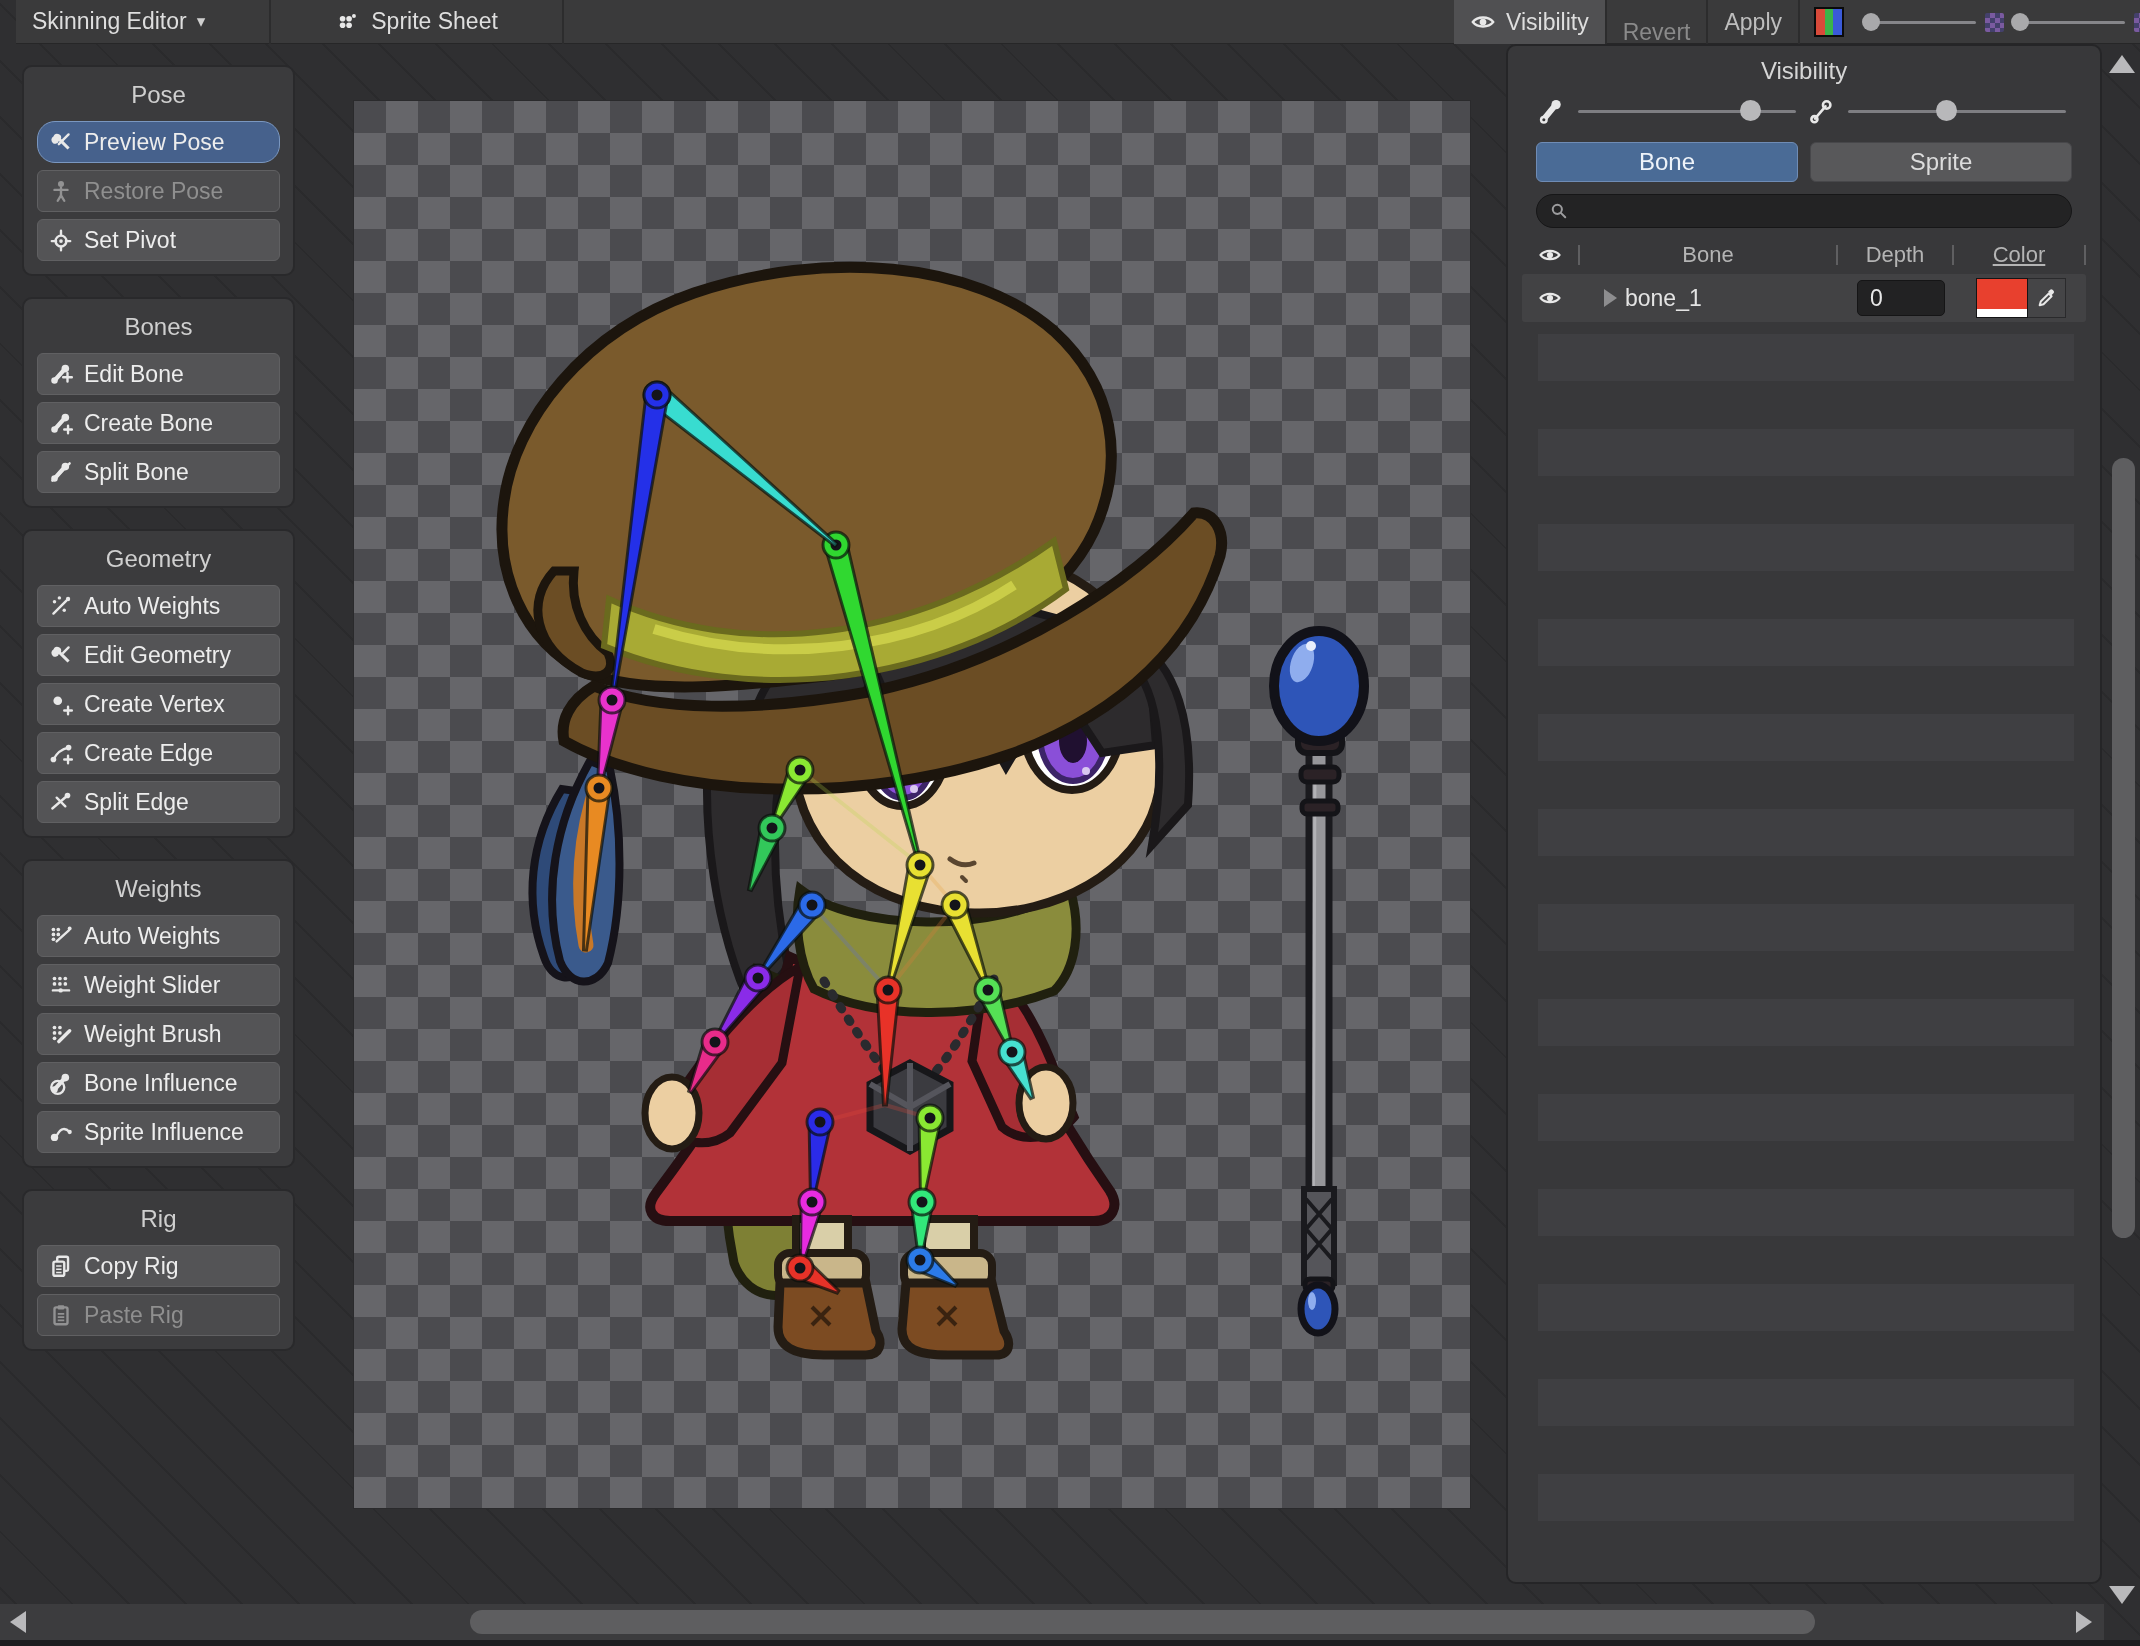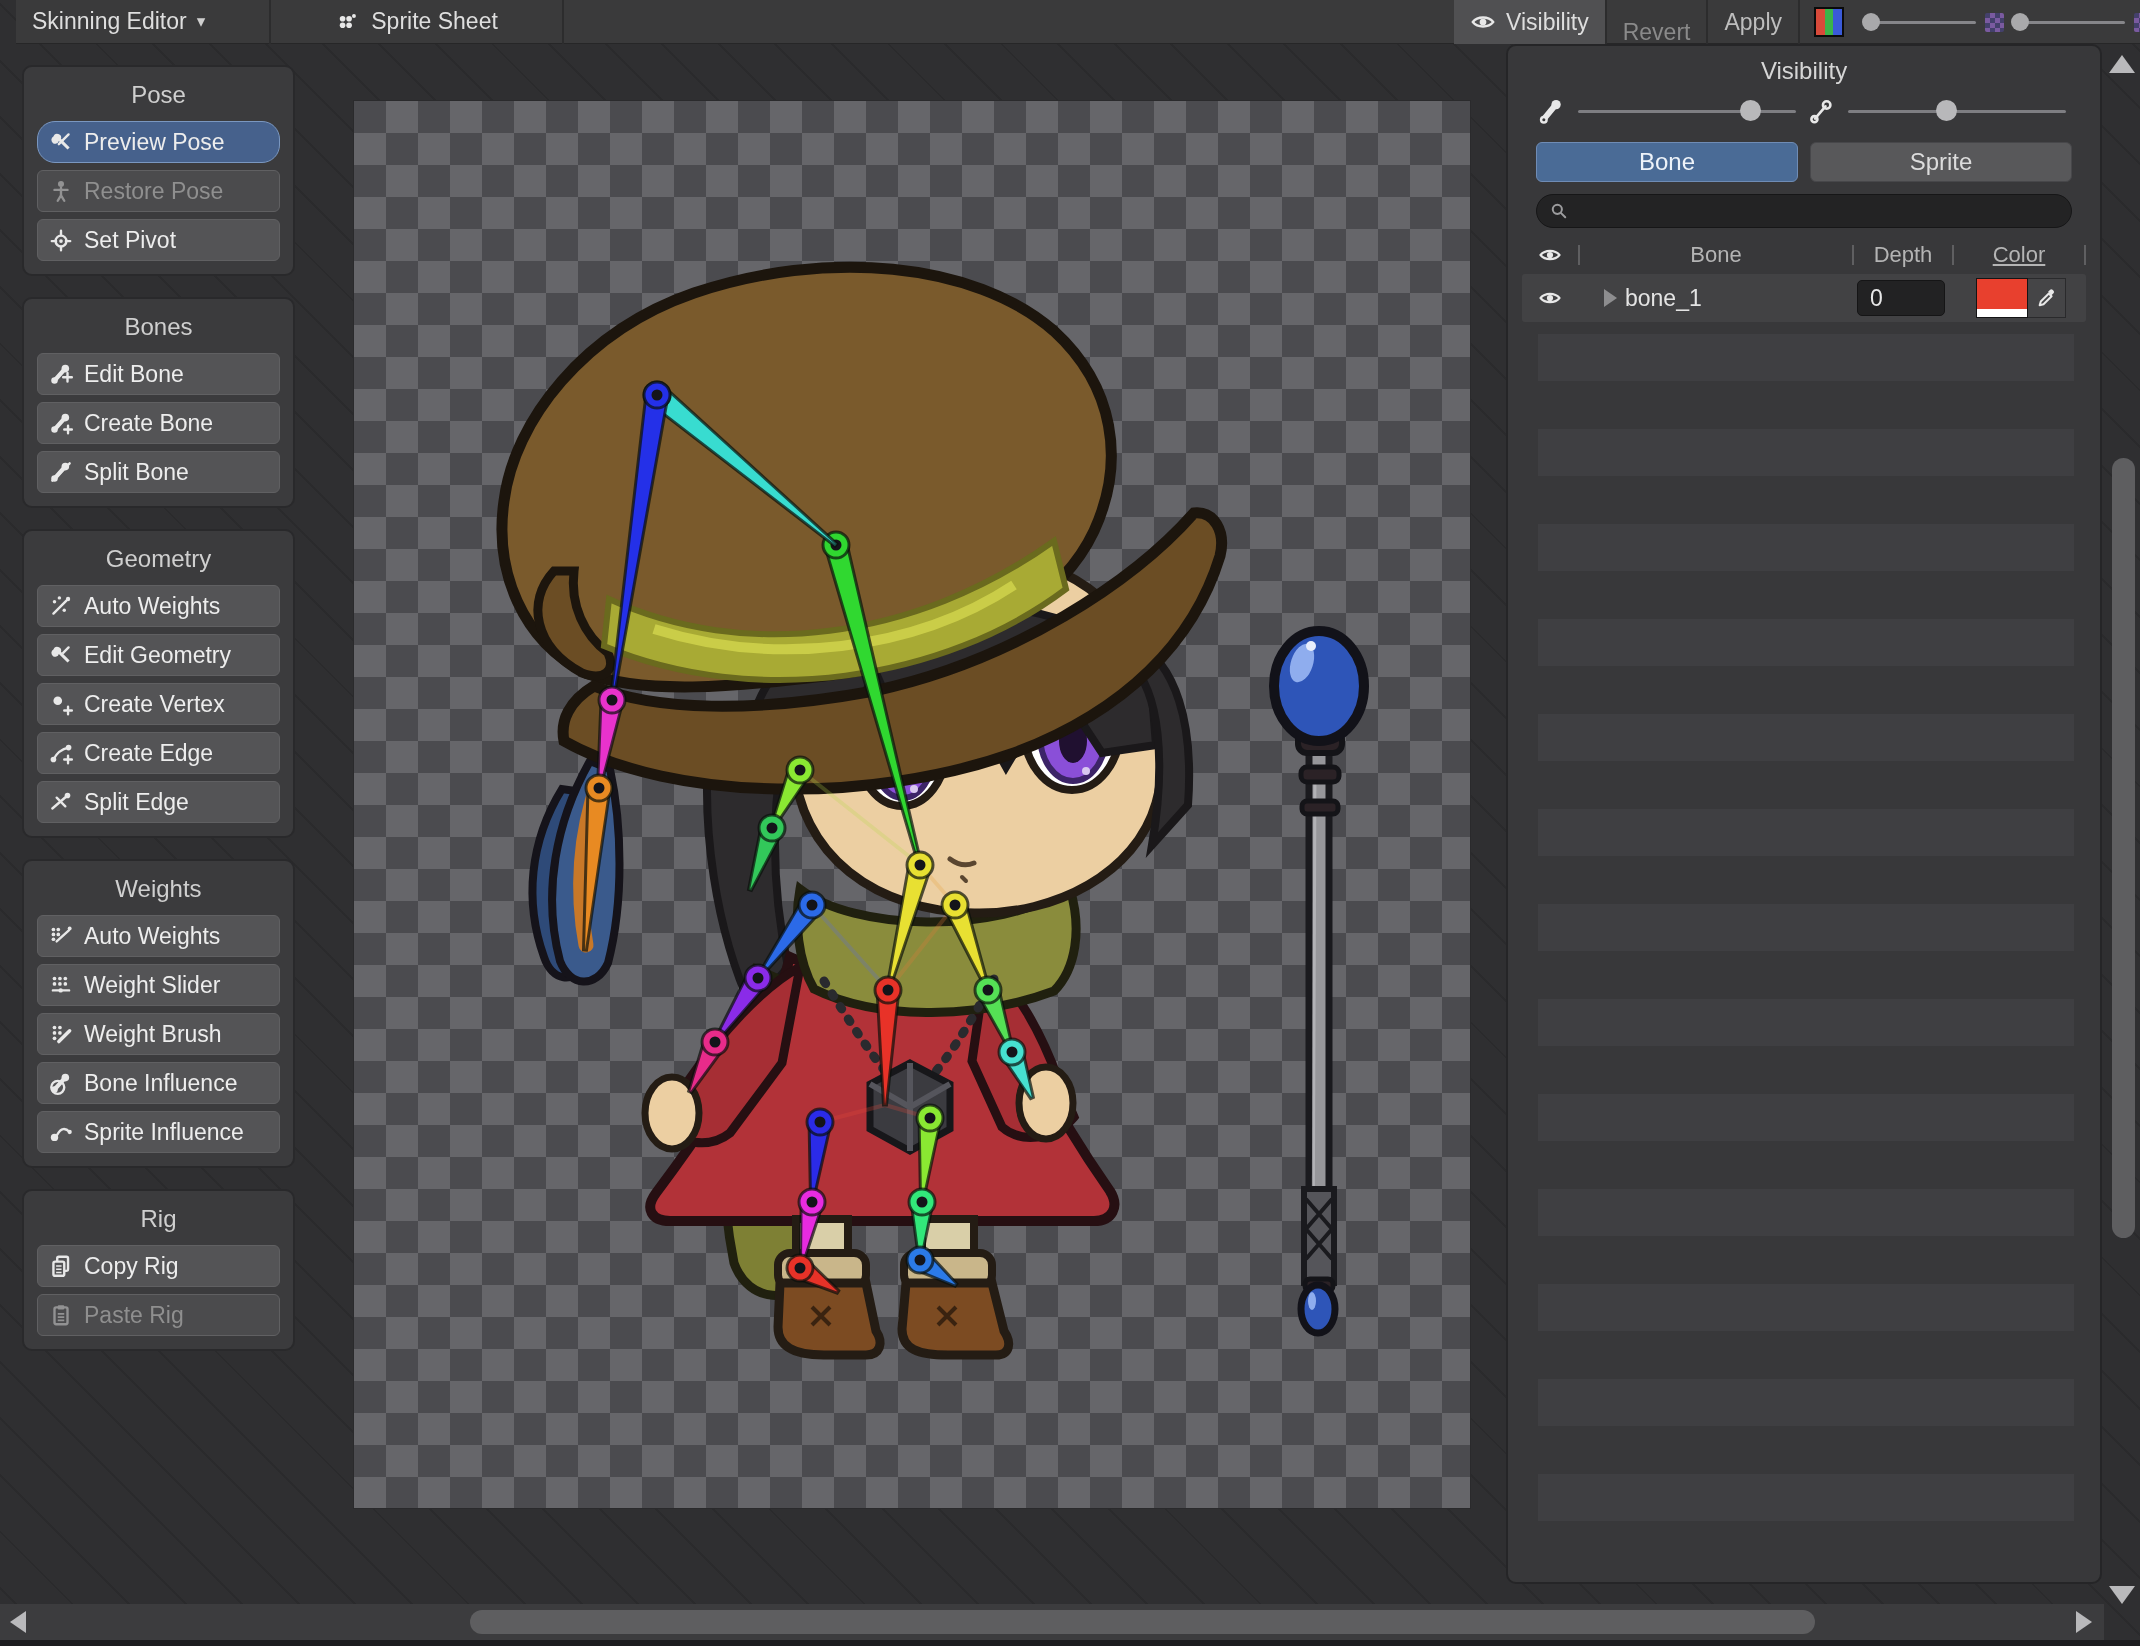--- a/index.html
+++ b/index.html
@@ -58,21 +58,21 @@
     border:1px solid #161617;border-radius:17px;padding:0 12px;}
   .vp-search input{flex:1;background:transparent;border:none;outline:none;color:#dcdcdc;font-size:21px;}
   .vp-header{display:flex;align-items:center;height:34px;margin:10px 14px 0;color:#b4b4b4;font-size:22px;}
   .vh-sep{width:2px;height:20px;background:#5f5f61;}
   .vp-row{display:flex;align-items:center;height:48px;margin:2px 14px 0;background:#424244;border-radius:3px;}
   .cell-eye{width:56px;display:flex;justify-content:center;flex:none;}
   .cell-name{flex:1;display:flex;align-items:center;gap:8px;color:#e4e4e4;font-size:23px;}
   .cell-depth{width:110px;flex:none;display:flex;justify-content:center;}
   .cell-color{width:130px;flex:none;display:flex;justify-content:center;align-items:center;}
   .hdr-name{flex:1;text-align:center;}
-  .hdr-depth{width:98px;text-align:center;flex:none;}
+  .hdr-depth{width:114px;text-align:center;flex:none;}
   .hdr-color{width:130px;text-align:center;flex:none;text-decoration:underline;}
   .tri-right{width:0;height:0;border-top:9px solid transparent;border-bottom:9px solid transparent;
     border-left:13px solid #8d8d8f;margin-left:26px;}
   .depth-input{width:88px;height:36px;background:#222223;border:1px solid #151516;border-radius:5px;
     color:#e8e8e8;font-size:23px;padding:0 0 0 12px;outline:none;}
   .swatch-wrap{width:52px;height:40px;border:1px solid #141415;display:flex;flex-direction:column;}
   .swatch-main{flex:1;}
   .swatch-alpha{height:8px;background:#fff;}
   .dropper-btn{width:38px;height:40px;background:#454547;border:1px solid #2a2a2c;border-left:none;
     display:flex;align-items:center;justify-content:center;}

